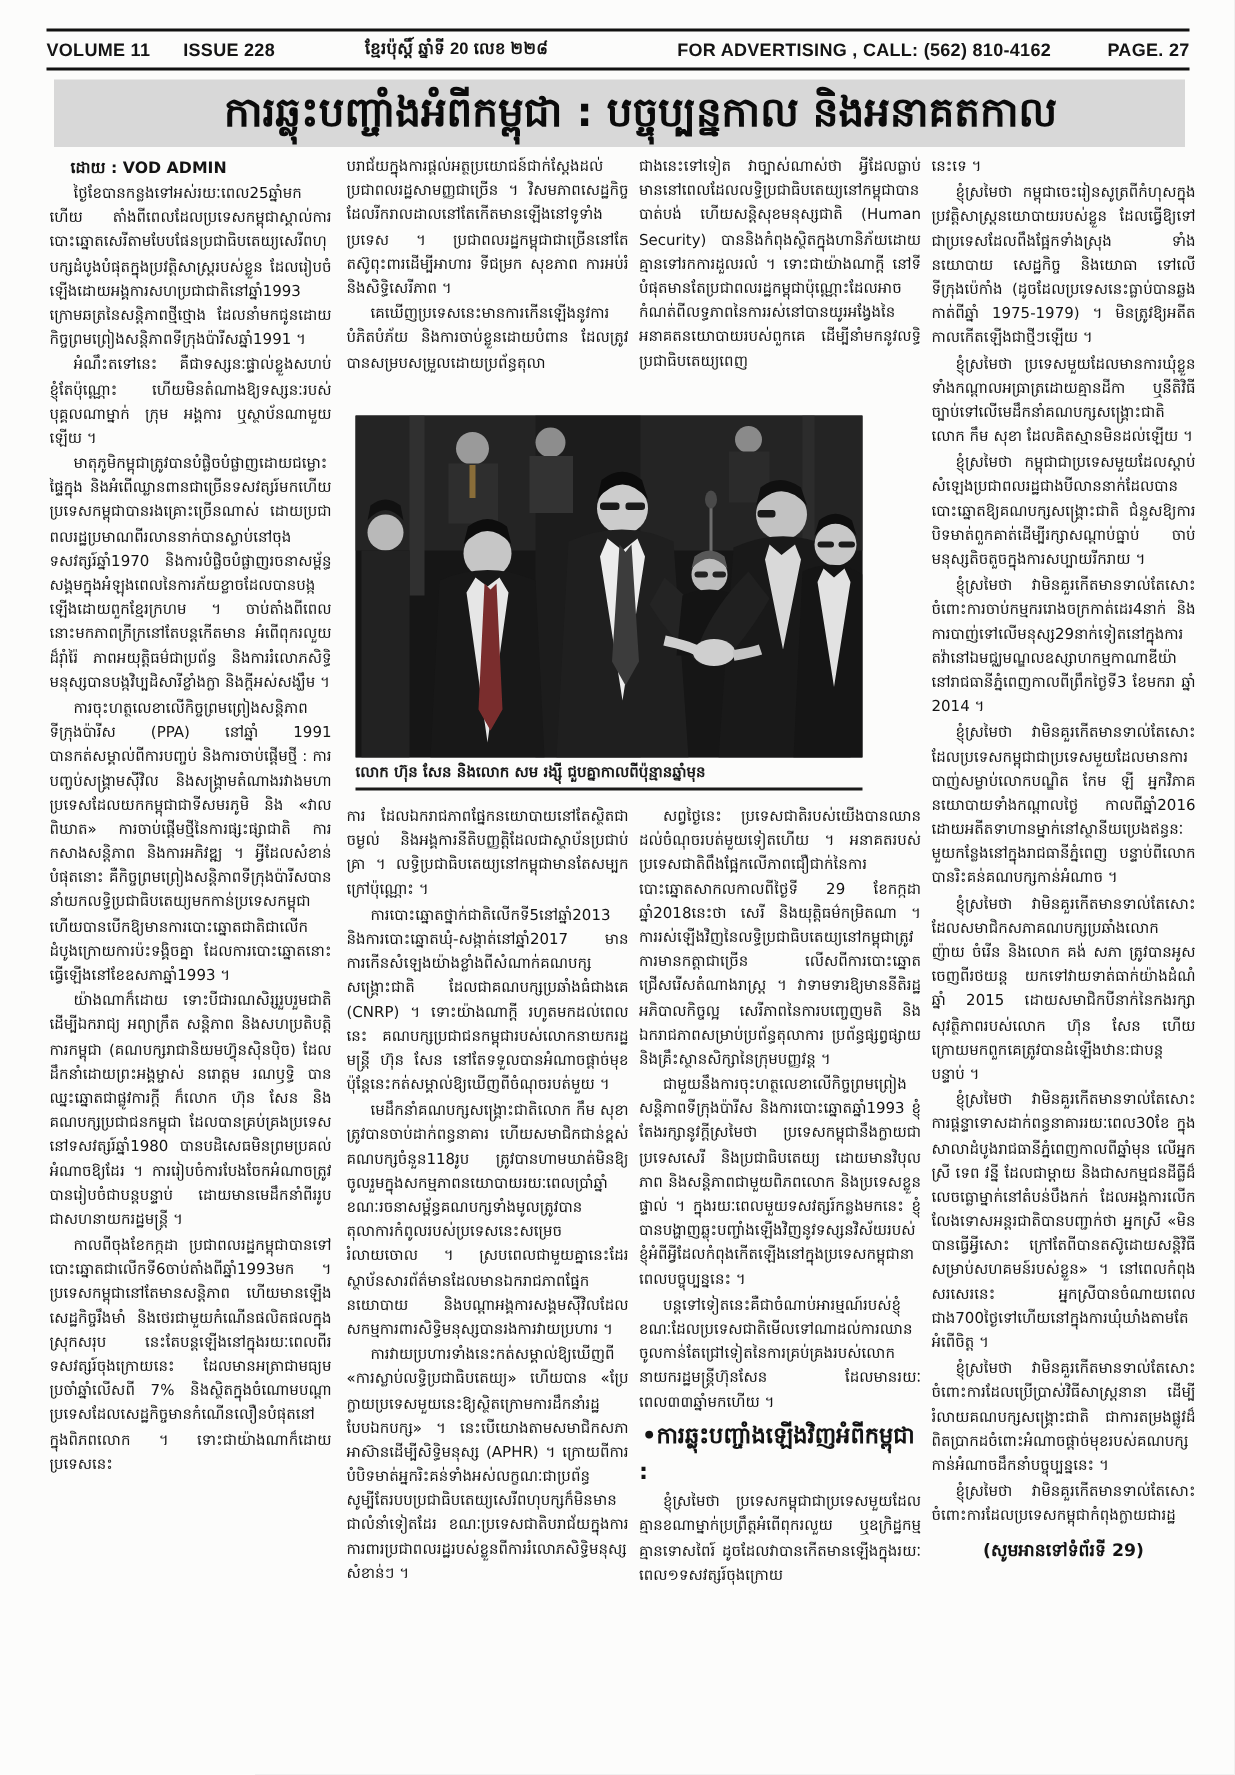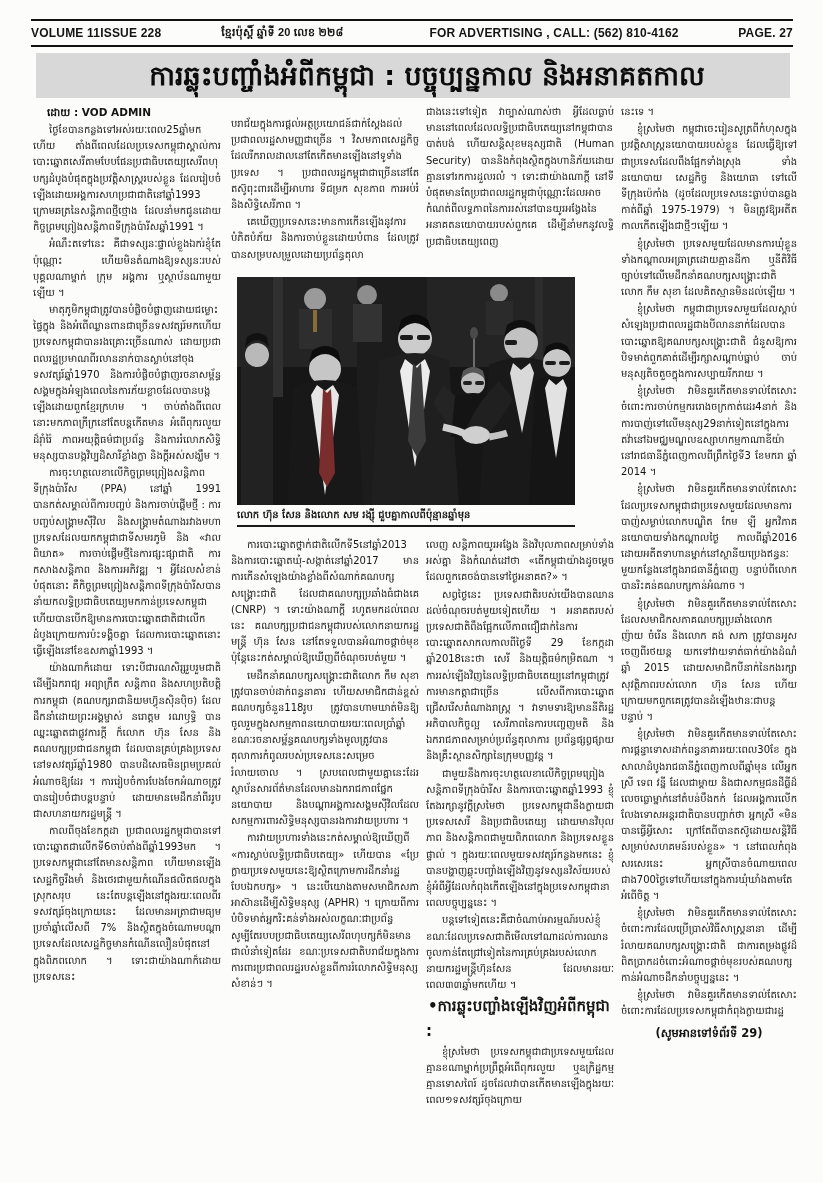--- a/index.html
+++ b/index.html
@@ -3,39 +3,39 @@
 <meta charset="utf-8">
 <style>
   html,body{margin:0;padding:0;background:#e8e8e8;}
   .page{position:relative;width:823px;height:1183px;background:#fcfcfb;margin:0 auto;
         font-family:"DejaVu Sans","Liberation Sans",sans-serif;color:#141414;overflow:hidden;}
   
   .rule{position:absolute;background:#111;}
   .hdr-row{position:absolute;left:31px;right:30px;top:22px;height:22px;display:flex;
            align-items:center;font-family:"Liberation Sans",sans-serif;font-weight:bold;
            font-size:12px;letter-spacing:.2px;}
-  .hdr-left{display:flex;}
+  .hdr-left{display:flex;gap:22px;}
   .hdr-kh{margin-left:60px;font-size:11px;}
   .hdr-ad{margin-left:86px;}
   .hdr-page{margin-left:auto;text-align:center;}
   
   .banner{position:absolute;left:36px;right:33px;top:53px;height:45px;background:#d8d8d8;
           display:flex;align-items:center;justify-content:center;}
   .banner .headline{font-weight:bold;font-size:27px;line-height:1;color:#0b0b0b;
           font-family:"DejaVu Sans",sans-serif;white-space:nowrap;margin-left:28px;}
   
   .col{position:absolute;overflow:hidden;text-align:justify;}
   .para{margin:0 0 1px 0;font-size:10px;line-height:1.62;text-indent:16px;
         word-break:break-word;}
   .para.cont{text-indent:0;}
   .para.byline{font-weight:bold;text-indent:14px;font-size:10.5px;}
   .para.subhead{font-weight:bold;text-indent:2px;text-align:left;font-size:15px;}
   .para.continuation{font-weight:bold;text-align:center;text-indent:0;font-size:11.5px;margin-top:4px;}
   .c1{left:33px;top:104px;width:188px;height:1040px;}
-  .c2t{left:231px;top:116px;width:188px;height:170px;}
+  .c2t{left:231px;top:104px;width:188px;height:170px;}
   .c2b{left:231px;top:537px;width:188px;height:607px;}
   .c3t{left:426px;top:104px;width:188px;height:170px;}
   .c3b{left:426px;top:537px;width:188px;height:607px;}
   .c4{left:621px;top:104px;width:176px;height:1040px;}
   
   .photo-wrap{position:absolute;left:237px;top:277px;width:338px;}
   .photo{display:block;width:338px;height:228px;background:#161616;}
   .caption{margin:3px 0 2px 0;text-align:left;font-size:10px;font-weight:bold;color:#1a1a1a;}
   .caption-rule{height:1.5px;background:#1a1a1a;margin-top:2px;}
 </style>
@@ -57,40 +57,40 @@
     <span class="hdr-page">PAGE. 27</span>
   </div>
 
   <div class="banner">
     <span class="headline">ការឆ្លុះបញ្ចាំងអំពីកម្ពុជា : បច្ចុប្បន្នកាល និងអនាគតកាល</span>
   </div>
 
   <div class="col c1">
       <p class="para byline">ដោយ : VOD ADMIN</p>
       <p class="para">ថ្ងៃខែបានកន្លងទៅអស់រយៈពេល25ឆ្នាំមកហើយ តាំងពីពេលដែលប្រទេសកម្ពុជាស្គាល់ការបោះឆ្នោតសេរីតាមបែបផែនប្រជាធិបតេយ្យសេរីពហុបក្សដំបូងបំផុតក្នុងប្រវត្តិសាស្ត្ររបស់ខ្លួន ដែលរៀបចំឡើងដោយអង្គការសហប្រជាជាតិនៅឆ្នាំ1993 ក្រោមឆត្រនៃសន្តិភាពថ្មីថ្មោង ដែលនាំមកជូនដោយកិច្ចព្រមព្រៀងសន្តិភាពទីក្រុងប៉ារីសឆ្នាំ1991 ។</p>
-      <p class="para">អំណឹះតទៅនេះ គឺជាទស្សនៈផ្ទាល់ខ្លួងឯករ់ខ្ញុំតែប៉ុណ្ណោះ ហើយមិនតំណាងឱ្យទស្សនៈរបស់បុគ្គលណាម្នាក់ ក្រុម អង្គការ ឬស្ថាប័នណាមួយឡើយ ។</p>
+      <p class="para">អំណឹះតទៅនេះ គឺជាទស្សនៈផ្ទាល់ខ្លួងសហប់ខ្ញុំតែប៉ុណ្ណោះ ហើយមិនតំណាងឱ្យទស្សនៈរបស់បុគ្គលណាម្នាក់ ក្រុម អង្គការ ឬស្ថាប័នណាមួយឡើយ ។</p>
       <p class="para">មាតុភូមិកម្ពុជាត្រូវបានបំផ្លិចបំផ្លាញដោយជម្លោះផ្ទៃក្នុង និងអំពើឈ្លានពានជាច្រើនទសវត្សរ៍មកហើយ ប្រទេសកម្ពុជាបានរងគ្រោះច្រើនណាស់ ដោយប្រជាពលរដ្ឋប្រមាណពីរលាននាក់បានស្លាប់នៅចុងទសវត្សរ៍ឆ្នាំ1970 និងការបំផ្លិចបំផ្លាញរចនាសម្ព័ន្ធសង្គមក្នុងអំឡុងពេលនៃការភ័យខ្លាចដែលបានបង្កឡើងដោយពួកខ្មែរក្រហម ។ ចាប់តាំងពីពេលនោះមកភាពក្រីក្រនៅតែបន្តកើតមាន អំពើពុករលួយដ៏រ៉ាំរ៉ៃ ភាពអយុត្តិធម៌ជាប្រព័ន្ធ និងការរំលោភសិទ្ធិមនុស្សបានបង្កវិប្បដិសារីខ្លាំងក្លា និងក្តីអស់សង្ឃឹម ។</p>
       <p class="para">ការចុះហត្ថលេខាលើកិច្ចព្រមព្រៀងសន្តិភាពទីក្រុងប៉ារីស (PPA) នៅឆ្នាំ 1991 បានកត់សម្គាល់ពីការបញ្ចប់ និងការចាប់ផ្តើមថ្មី : ការបញ្ចប់សង្គ្រាមស៊ីវិល និងសង្គ្រាមតំណាងរវាងមហាប្រទេសដែលយកកម្ពុជាជាទីសមរភូមិ និង «វាលពិឃាត» ការចាប់ផ្តើមថ្មីនៃការផ្សះផ្សាជាតិ ការកសាងសន្តិភាព និងការអភិវឌ្ឍ ។ អ្វីដែលសំខាន់បំផុតនោះ គឺកិច្ចព្រមព្រៀងសន្តិភាពទីក្រុងប៉ារីសបាននាំយកលទ្ធិប្រជាធិបតេយ្យមកកាន់ប្រទេសកម្ពុជា ហើយបានបើកឱ្យមានការបោះឆ្នោតជាតិជាលើកដំបូងក្រោយការប៉ះទង្គិចគ្នា ដែលការបោះឆ្នោតនោះធ្វើឡើងនៅខែឧសភាឆ្នាំ1993 ។</p>
       <p class="para">យ៉ាងណាក៏ដោយ ទោះបីជារណសិរ្សរួបរួមជាតិដើម្បីឯករាជ្យ អព្យាក្រឹត សន្តិភាព និងសហប្រតិបត្តិការកម្ពុជា (គណបក្សរាជានិយមហ៊្វុនស៊ិនប៉ិច) ដែលដឹកនាំដោយព្រះអង្គម្ចាស់ នរោត្តម រណឫទ្ធិ បានឈ្នះឆ្នោតជាផ្លូវការក្តី ក៏លោក ហ៊ុន សែន និងគណបក្សប្រជាជនកម្ពុជា ដែលបានគ្រប់គ្រងប្រទេសនៅទសវត្សរ៍ឆ្នាំ1980 បានបដិសេធមិនព្រមប្រគល់អំណាចឱ្យដែរ ។ ការរៀបចំការបែងចែកអំណាចត្រូវបានរៀបចំជាបន្តបន្ទាប់ ដោយមានមេដឹកនាំពីររូបជាសហនាយករដ្ឋមន្ត្រី ។</p>
       <p class="para">កាលពីចុងខែកក្កដា ប្រជាពលរដ្ឋកម្ពុជាបានទៅបោះឆ្នោតជាលើកទី6ចាប់តាំងពីឆ្នាំ1993មក ។ ប្រទេសកម្ពុជានៅតែមានសន្តិភាព ហើយមានឡើងសេដ្ឋកិច្ចរឹងមាំ និងថេរជាមួយកំណើនផលិតផលក្នុងស្រុកសរុប នេះតែបន្តឡើងនៅក្នុងរយៈពេលពីរទសវត្សរ៍ចុងក្រោយនេះ ដែលមានអត្រាជាមធ្យមប្រចាំឆ្នាំលើសពី 7% និងស្ថិតក្នុងចំណោមបណ្តាប្រទេសដែលសេដ្ឋកិច្ចមានកំណើនលឿនបំផុតនៅក្នុងពិភពលោក ។ ទោះជាយ៉ាងណាក៏ដោយ ប្រទេសនេះ</p>
     </div>
   <div class="col c2t">
       <p class="para cont">បរាជ័យក្នុងការផ្តល់អត្ថប្រយោជន៍ជាក់ស្តែងដល់ប្រជាពលរដ្ឋសាមញ្ញជាច្រើន ។ វិសមភាពសេដ្ឋកិច្ចដែលរីករាលដាលនៅតែកើតមានឡើងនៅទូទាំងប្រទេស ។ ប្រជាពលរដ្ឋកម្ពុជាជាច្រើននៅតែតស៊ូពុះពារដើម្បីអាហារ ទីជម្រក សុខភាព ការអប់រំ និងសិទ្ធិសេរីភាព ។</p>
       <p class="para">គេឃើញប្រទេសនេះមានការកើនឡើងនូវការបំភិតបំភ័យ និងការចាប់ខ្លួនដោយបំពាន ដែលត្រូវបានសម្របសម្រួលដោយប្រព័ន្ធតុលា</p>
     </div>
   <div class="col c2b">
+      <p class="para cont">ការ ដែលឯករាជភាពផ្នែកនយោបាយនៅតែស្ថិតជាចម្ងល់ និងអង្គការនីតិបញ្ញត្តិដែលជាស្ថាប័នប្រជាប់គ្រា ។ លទ្ធិប្រជាធិបតេយ្យនៅកម្ពុជាមានតែសម្បកក្រៅប៉ុណ្ណោះ ។</p>
       <p class="para">ការបោះឆ្នោតថ្នាក់ជាតិលើកទី5នៅឆ្នាំ2013 និងការបោះឆ្នោតឃុំ-សង្កាត់នៅឆ្នាំ2017 មានការកើនសំឡេងយ៉ាងខ្លាំងពីសំណាក់គណបក្សសង្គ្រោះជាតិ ដែលជាគណបក្សប្រឆាំងធំជាងគេ (CNRP) ។ ទោះយ៉ាងណាក្តី រហូតមកដល់ពេលនេះ គណបក្សប្រជាជនកម្ពុជារបស់លោកនាយករដ្ឋមន្ត្រី ហ៊ុន សែន នៅតែទទួលបានអំណាចផ្តាច់មុខ ប៉ុន្តែនេះកត់សម្គាល់ឱ្យឃើញពីចំណុចរបត់មួយ ។</p>
       <p class="para">មេដឹកនាំគណបក្សសង្គ្រោះជាតិលោក កឹម សុខា ត្រូវបានចាប់ដាក់ពន្ធនាគារ ហើយសមាជិកជាន់ខ្ពស់គណបក្សចំនួន118រូប ត្រូវបានហាមឃាត់មិនឱ្យចូលរួមក្នុងសកម្មភាពនយោបាយរយៈពេលប្រាំឆ្នាំ ខណៈរចនាសម្ព័ន្ធគណបក្សទាំងមូលត្រូវបានតុលាការកំពូលរបស់ប្រទេសនេះសម្រេចរំលាយចោល ។ ស្របពេលជាមួយគ្នានេះដែរ ស្ថាប័នសារព័ត៌មានដែលមានឯករាជភាពផ្នែកនយោបាយ និងបណ្តាអង្គការសង្គមស៊ីវិលដែលសកម្មការពារសិទ្ធិមនុស្សបានរងការវាយប្រហារ ។</p>
       <p class="para">ការវាយប្រហារទាំងនេះកត់សម្គាល់ឱ្យឃើញពី «ការស្លាប់លទ្ធិប្រជាធិបតេយ្យ» ហើយបាន «ប្រែក្លាយប្រទេសមួយនេះឱ្យស្ថិតក្រោមការដឹកនាំរដ្ឋបែបឯកបក្ស» ។ នេះបើយោងតាមសមាជិកសភាអាស៊ានដើម្បីសិទ្ធិមនុស្ស (APHR) ។ ក្រោយពីការបំបិទមាត់អ្នករិះគន់ទាំងអស់លក្ខណៈជាប្រព័ន្ធ សូម្បីតែរបបប្រជាធិបតេយ្យសេរីពហុបក្សក៏មិនមានជាលំនាំទៀតដែរ ខណៈប្រទេសជាតិបរាជ័យក្នុងការការពារប្រជាពលរដ្ឋរបស់ខ្លួនពីការរំលោភសិទ្ធិមនុស្សសំខាន់ៗ ។</p>
     </div>
   <div class="col c3t">
       <p class="para cont">ជាងនេះទៅទៀត វាច្បាស់ណាស់ថា អ្វីដែលធ្លាប់មាននៅពេលដែលលទ្ធិប្រជាធិបតេយ្យនៅកម្ពុជាបានបាត់បង់ ហើយសន្តិសុខមនុស្សជាតិ (Human Security) បាននិងកំពុងស្ថិតក្នុងហានិភ័យដោយគ្មានទៅរកការដួលរលំ ។ ទោះជាយ៉ាងណាក្តី នៅទីបំផុតមានតែប្រជាពលរដ្ឋកម្ពុជាប៉ុណ្ណោះដែលអាចកំណត់ពីលទ្ធភាពនៃការរស់នៅបានយូរអង្វែងនៃអនាគតនយោបាយរបស់ពួកគេ ដើម្បីនាំមកនូវលទ្ធិប្រជាធិបតេយ្យពេញ</p>
     </div>
   <div class="col c3b">
-      <p class="para cont">លេញ សន្តិភាពយូរអង្វែង និងវិបុលភាពសម្រាប់ទាំងអស់គ្នា និងកំណត់ដៅថា «តើកម្ពុជាយ៉ាងដូចម្តេចដែលពួកគេចង់បានទៅថ្ងៃអនាគត?» ។</p>
       <p class="para">សព្វថ្ងៃនេះ ប្រទេសជាតិរបស់យើងបានឈានដល់ចំណុចរបត់មួយទៀតហើយ ។ អនាគតរបស់ប្រទេសជាតិពឹងផ្អែកលើភាពជឿជាក់នៃការបោះឆ្នោតសាកលកាលពីថ្ងៃទី 29 ខែកក្កដា ឆ្នាំ2018នេះថា សេរី និងយុត្តិធម៌កម្រិតណា ។ ការរស់ឡើងវិញនៃលទ្ធិប្រជាធិបតេយ្យនៅកម្ពុជាត្រូវការមានកត្តាជាច្រើន លើសពីការបោះឆ្នោតជ្រើសរើសតំណាងរាស្ត្រ ។ វាទាមទារឱ្យមាននីតិរដ្ឋ អភិបាលកិច្ចល្អ សេរីភាពនៃការបញ្ចេញមតិ និងឯករាជភាពសម្រាប់ប្រព័ន្ធតុលាការ ប្រព័ន្ធផ្សព្វផ្សាយ និងគ្រឹះស្ថានសិក្សានៃក្រុមបញ្ញវន្ត ។</p>
       <p class="para">ជាមួយនឹងការចុះហត្ថលេខាលើកិច្ចព្រមព្រៀងសន្តិភាពទីក្រុងប៉ារីស និងការបោះឆ្នោតឆ្នាំ1993 ខ្ញុំតែងរក្សានូវក្តីស្រមៃថា ប្រទេសកម្ពុជានឹងក្លាយជាប្រទេសសេរី និងប្រជាធិបតេយ្យ ដោយមានវិបុលភាព និងសន្តិភាពជាមួយពិភពលោក និងប្រទេសខ្លួនផ្ទាល់ ។ ក្នុងរយៈពេលមួយទសវត្សរ៍កន្លងមកនេះ ខ្ញុំបានបង្ហាញឆ្លុះបញ្ចាំងឡើងវិញនូវទស្សនវិស័យរបស់ខ្ញុំអំពីអ្វីដែលកំពុងកើតឡើងនៅក្នុងប្រទេសកម្ពុជានាពេលបច្ចុប្បន្ននេះ ។</p>
       <p class="para">បន្តទៅទៀតនេះគឺជាចំណាប់អារម្មណ៍របស់ខ្ញុំ ខណៈដែលប្រទេសជាតិមើលទៅណាដល់ការឈានចូលកាន់តែជ្រៅទៀតនៃការគ្រប់គ្រងរបស់លោកនាយករដ្ឋមន្ត្រីហ៊ុនសែន ដែលមានរយៈពេល៣៣ឆ្នាំមកហើយ ។</p>
       <p class="para subhead">•ការឆ្លុះបញ្ចាំងឡើងវិញអំពីកម្ពុជា :</p>
       <p class="para">ខ្ញុំស្រមៃថា ប្រទេសកម្ពុជាជាប្រទេសមួយដែលគ្មានខណាម្នាក់ប្រព្រឹត្តអំពើពុករលួយ ឬឧក្រិដ្ឋកម្មគ្មានទោសពៃរ៍ ដូចដែលវាបានកើតមានឡើងក្នុងរយៈពេល១ទសវត្សរ៍ចុងក្រោយ</p>
     </div>
   <div class="col c4">
       <p class="para cont">នេះទេ ។</p>
       <p class="para">ខ្ញុំស្រមៃថា កម្ពុជាចេះរៀនសូត្រពីកំហុសក្នុងប្រវត្តិសាស្ត្រនយោបាយរបស់ខ្លួន ដែលធ្វើឱ្យទៅជាប្រទេសដែលពឹងផ្អែកទាំងស្រុង ទាំងនយោបាយ សេដ្ឋកិច្ច និងយោធា ទៅលើទីក្រុងប៉េកាំង (ដូចដែលប្រទេសនេះធ្លាប់បានឆ្លងកាត់ពីឆ្នាំ 1975-1979) ។ មិនត្រូវឱ្យអតីតកាលកើតឡើងជាថ្មីៗឡើយ ។</p>
       <p class="para">ខ្ញុំស្រមៃថា ប្រទេសមួយដែលមានការឃុំខ្លួនទាំងកណ្តាលអធ្រាត្រដោយគ្មានដីកា ឬនីតិវិធីច្បាប់ទៅលើមេដឹកនាំគណបក្សសង្គ្រោះជាតិលោក កឹម សុខា ដែលគិតស្មានមិនដល់ឡើយ ។</p>

